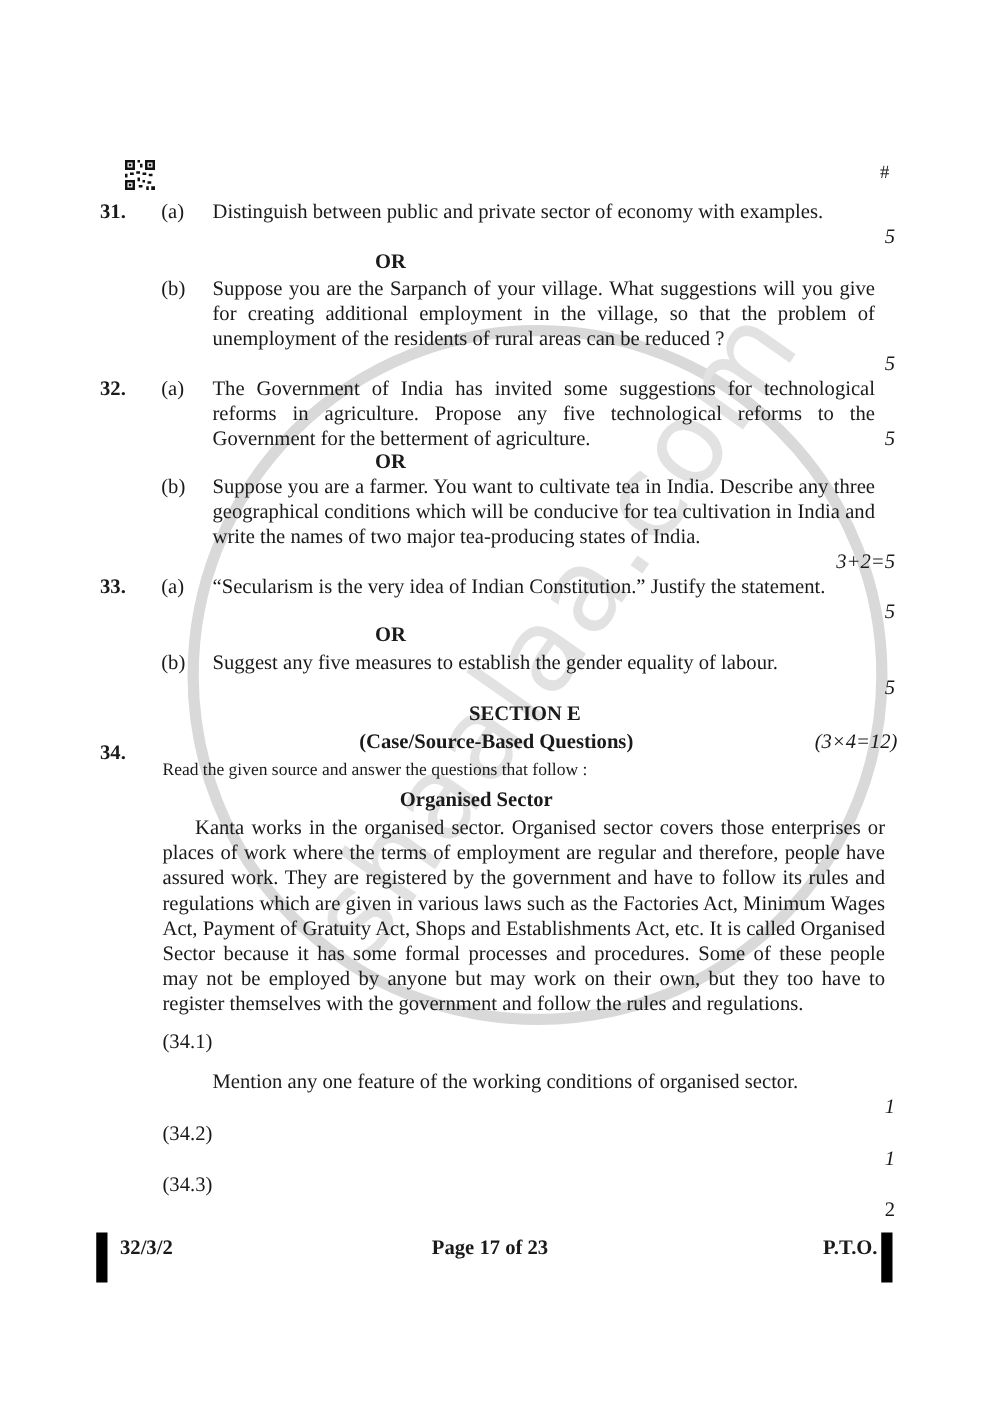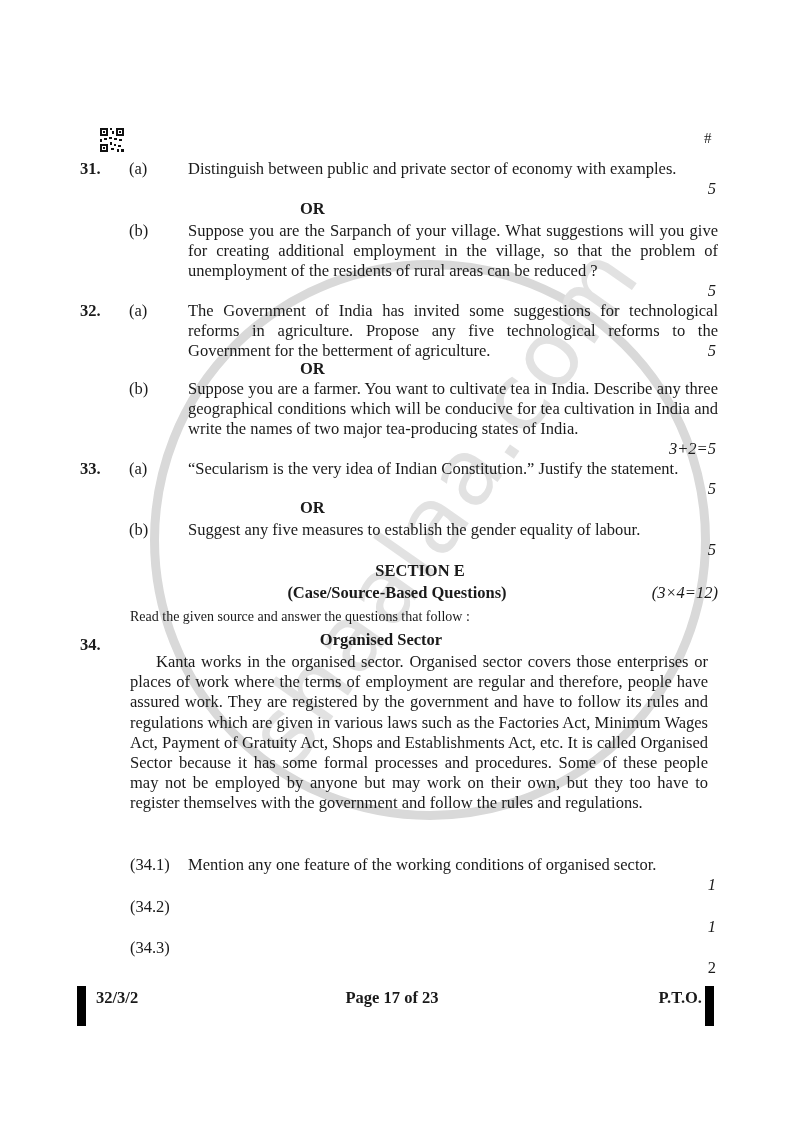--- a/index.html
+++ b/index.html
@@ -22,21 +22,21 @@
       font-size: 92px; color: #e2e2e2; transform: rotate(-55deg);
       pointer-events: none; letter-spacing: 2px;
     }
 
     .qr { position: absolute; left: 100px; top: 128px; width: 24px; height: 24px; }
     .hash { position: absolute; left: 704px; top: 130px; font-size: 15px; font-family: "Liberation Serif", serif; }
 
     .line { position: absolute; font-family: "Liberation Serif", serif; font-size: 14px; line-height: 20px; white-space: nowrap; }
     .qnum { position: absolute; left: 80px; font-weight: bold; font-size: 16.5px; font-family: "Liberation Serif", serif; }
     .opt { position: absolute; left: 129px; font-size: 16.5px; font-family: "Liberation Serif", serif; }
-    .text { position: absolute; left: 188px; width: 530px; font-size: 16.5px; line-height: 20px; font-family: "Liberation Serif", serif; text-align: justify; }
+    .text { position: absolute; left: 170px; width: 530px; font-size: 16.5px; line-height: 20px; font-family: "Liberation Serif", serif; text-align: justify; }
     .text.last { text-align-last: left; }
     .marks { position: absolute; right: 84px; font-style: italic; font-size: 16.5px; font-family: "Liberation Serif", serif; }
     .or { position: absolute; left: 300px; font-weight: bold; font-size: 16.5px; font-family: "Liberation Serif", serif; }
     .center-bold { position: absolute; left: 0; width: 800px; text-align: center; font-weight: bold; font-size: 16.5px; font-family: "Liberation Serif", serif; }
     .para { position: absolute; left: 130px; width: 578px; font-size: 16.5px; line-height: 20.2px; font-family: "Liberation Serif", serif; text-align: justify; text-indent: 26px; }
     .sub-label { position: absolute; left: 130px; font-size: 16.5px; font-family: "Liberation Serif", serif; }
 
     .footer-bar { position: absolute; top: 986px; width: 9px; height: 40px; background: #000; }
     .footer-text { position: absolute; top: 988px; font-weight: bold; font-size: 16.5px; font-family: "Liberation Serif", serif; }
   </style>
@@ -98,26 +98,26 @@
   <div class="marks" style="top:479px">5</div>
   <div class="or" style="top:498px">OR</div>
   <div class="opt" style="top:520px">(b)</div>
   <div class="text last" style="top:520px">Suggest any five measures to establish the gender equality of labour.</div>
   <div class="marks" style="top:540px">5</div>
 
   <div class="center-bold" style="top:561px; left:20px">SECTION E</div>
   <div class="center-bold" style="top:583px; left:-3px">(Case/Source-Based Questions)</div>
   <div class="marks" style="top:583px; right:82px">(3×4=12)</div>
 
-  <div class="qnum" style="top:635px">34.</div>
+  <div class="qnum" style="top:592px">34.</div>
   <div class="line" style="top:607px; left:130px">Read the given source and answer the questions that follow :</div>
   <div class="center-bold" style="top:630px; left:-19px">Organised Sector</div>
   <div class="para" style="top:652px">Kanta works in the organised sector. Organised sector covers those enterprises or places of work where the terms of employment are regular and therefore, people have assured work. They are registered by the government and have to follow its rules and regulations which are given in various laws such as the Factories Act, Minimum Wages Act, Payment of Gratuity Act, Shops and Establishments Act, etc. It is called Organised Sector because it has some formal processes and procedures. Some of these people may not be employed by anyone but may work on their own, but they too have to register themselves with the government and follow the rules and regulations.</div>
 
-  <div class="sub-label" style="top:855px">(34.1)</div>
+  <div class="sub-label" style="top:823px">(34.1)</div>
   <div class="text last" style="top:855px">Mention any one feature of the working conditions of organised sector.</div>
   <div class="marks" style="top:875px">1</div>
 
   <div class="sub-label" style="top:897px">(34.2)</div>
   <div class="marks" style="top:917px">1</div>
 
   <div class="sub-label" style="top:938px">(34.3)</div>
   <div class="marks" style="top:958px; font-style:normal">2</div>
 
   <div class="footer-bar" style="left:77px"></div>

